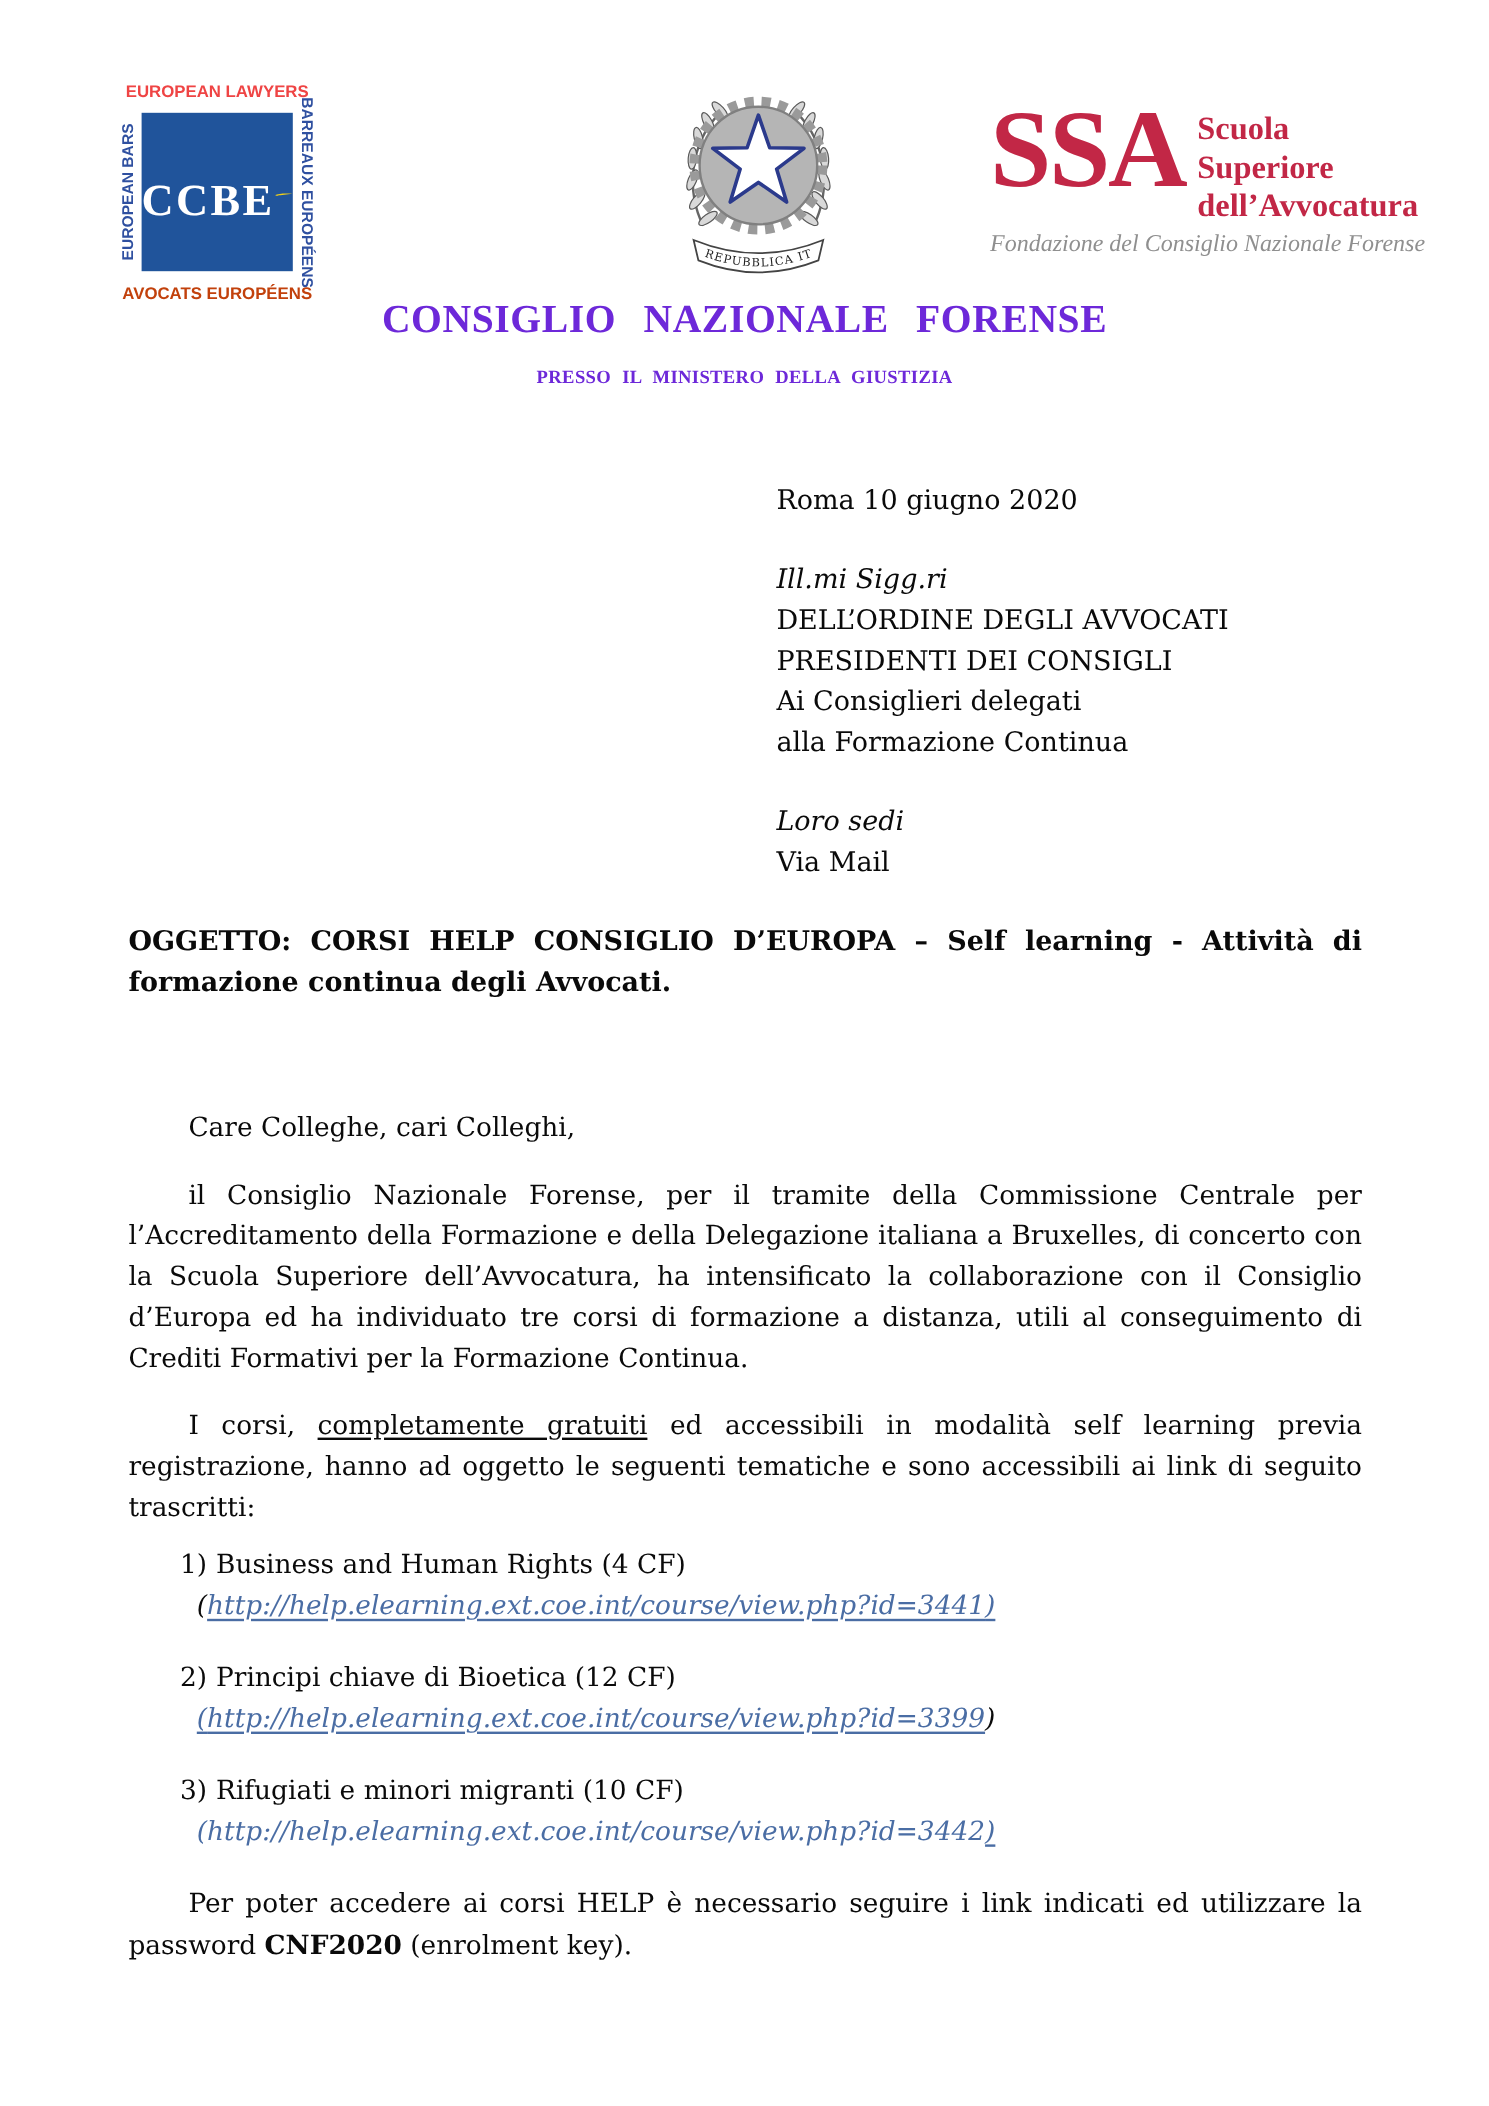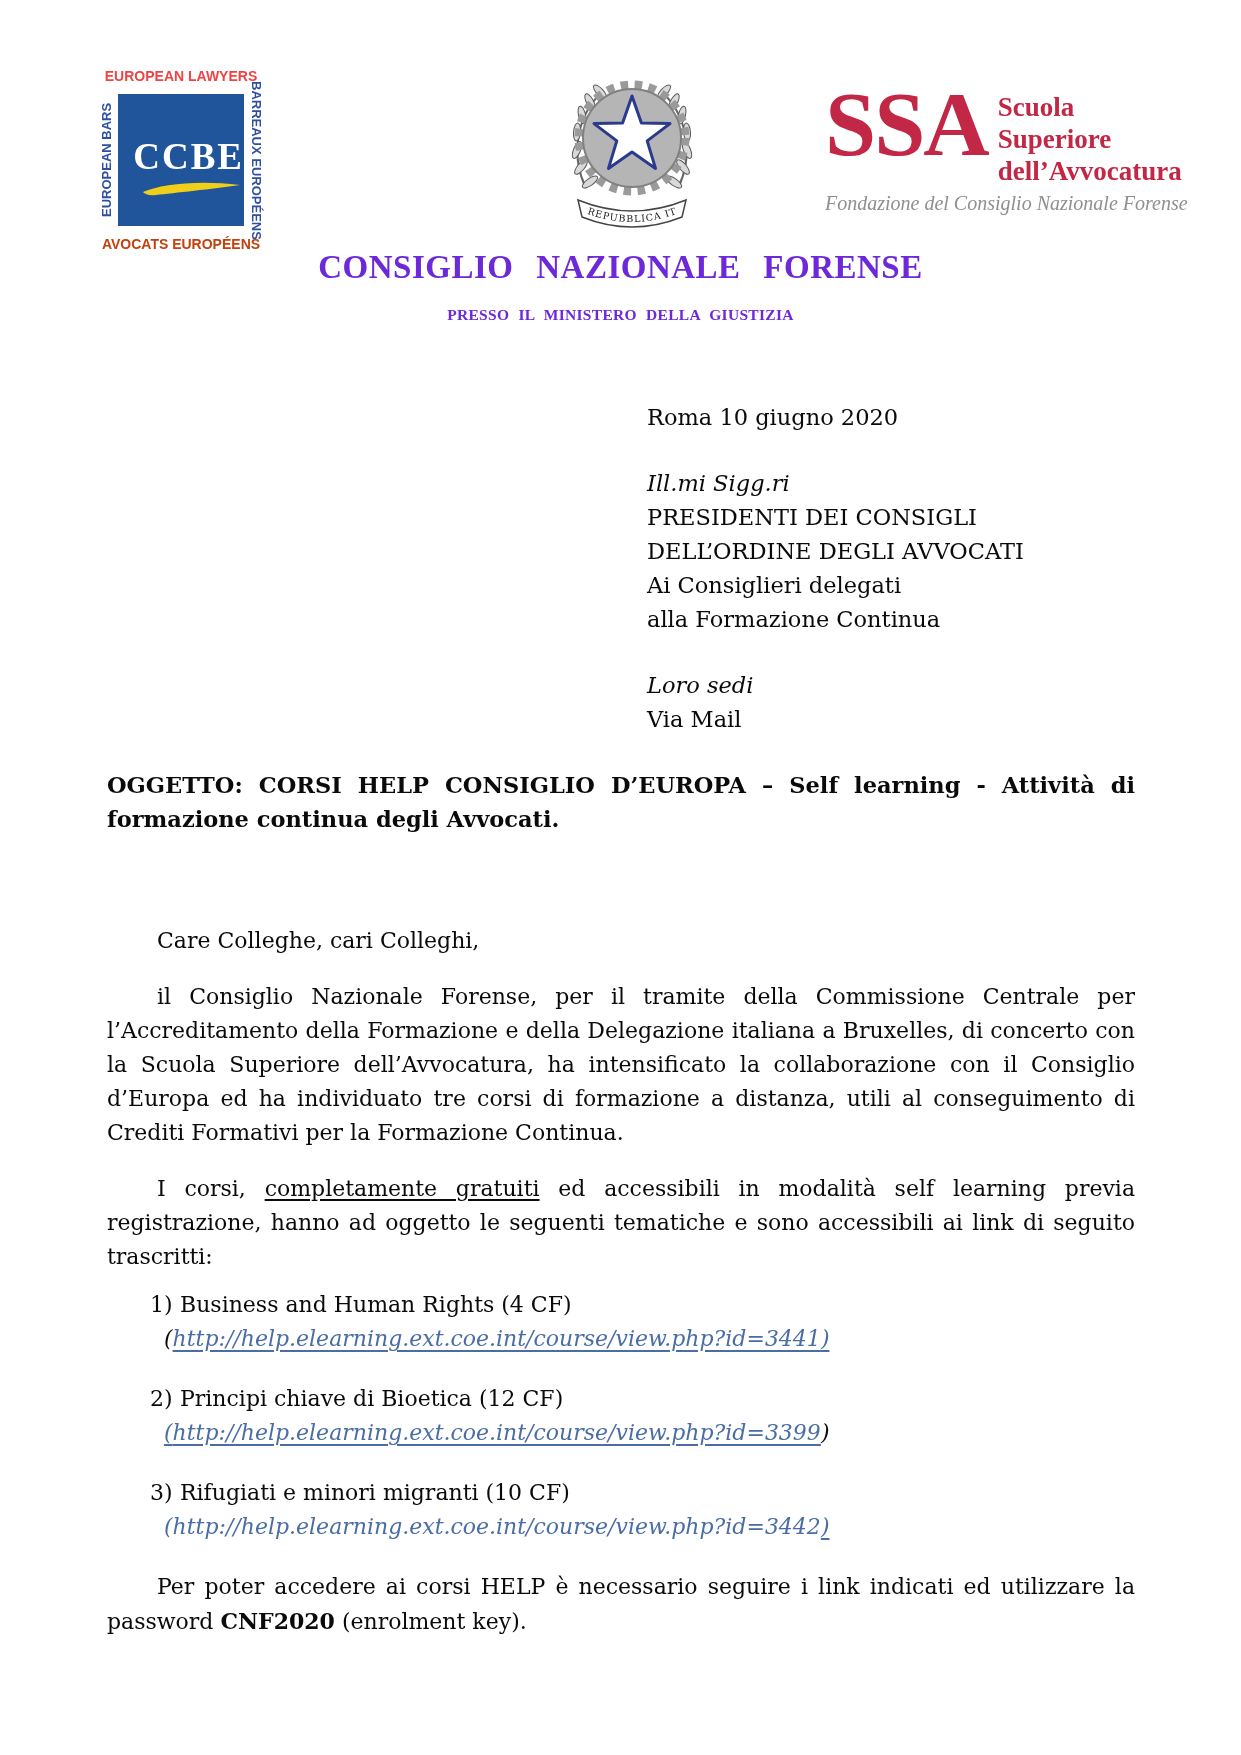--- a/index.html
+++ b/index.html
@@ -14,22 +14,22 @@
   .ccbe-top    { grid-column:1/4; grid-row:1; display:flex; align-items:flex-start; justify-content:center;
                  font-size:14px; font-weight:bold; color:#ef4444; letter-spacing:0px; white-space:nowrap;text-align:center; }
   .ccbe-bottom { grid-column:1/4; grid-row:3; display:flex; align-items:flex-end; justify-content:center;
                  font-size:14px; font-weight:bold; color:#c2410c; white-space:nowrap; }
   .ccbe-leftv  { grid-column:1; grid-row:2; writing-mode:vertical-rl; transform:rotate(180deg);
                  display:flex; align-items:center; justify-content:center;
                  font-size:13px; font-weight:bold; color:#2f50a0; white-space:nowrap; }
   .ccbe-rightv { grid-column:3; grid-row:2; writing-mode:vertical-rl;
                  display:flex; align-items:center; justify-content:center;
                  font-size:13px; font-weight:bold; color:#2f50a0; white-space:nowrap; }
-  .ccbe-square { grid-column:2; grid-row:2; background:#20549b; display:flex; flex-direction:column;
-                 align-items:flex-end; justify-content:center; }
+  .ccbe-square { grid-column:2; grid-row:2; background:#20549b; display:flex; flex-direction:row;
+                 align-items:center; justify-content:center; }
   .ccbe-acronym { color:#ffffff; font-family:"Liberation Serif", serif; font-weight:bold;
                   font-size:37px; letter-spacing:2px; line-height:1; margin-top:14px; }
   .ccbe-swoosh { margin-top:4px; }
 
   
   .emblem { position:absolute; left:552px; top:60px; }
 
   
   .ssa { position:absolute; left:825px; top:82px; width:350px; font-family:"Liberation Serif", serif; }
   .ssa-row { display:flex; align-items:flex-start; }
@@ -150,22 +150,22 @@
     <div class="ssa-subtitle">Fondazione del Consiglio Nazionale Forense</div>
   </div>
 
   <div class="cnf-title">CONSIGLIO NAZIONALE FORENSE</div>
   <div class="cnf-subtitle">PRESSO IL MINISTERO DELLA GIUSTIZIA</div>
 
   <div class="recipient">
     <div>Roma 10 giugno 2020</div>
     <div class="sp"></div>
     <div class="it">Ill.mi Sigg.ri</div>
+    <div>DELL’ORDINE DEGLI AVVOCATI</div>
     <div>PRESIDENTI DEI CONSIGLI</div>
-    <div>DELL’ORDINE DEGLI AVVOCATI</div>
     <div>Ai Consiglieri delegati</div>
     <div>alla Formazione Continua</div>
     <div class="sp"></div>
     <div class="it">Loro sedi</div>
     <div>Via Mail</div>
   </div>
 
   <div class="letter">
     <div class="subject">OGGETTO: CORSI HELP CONSIGLIO D’EUROPA – Self learning - Attività di formazione continua degli Avvocati.</div>
 

